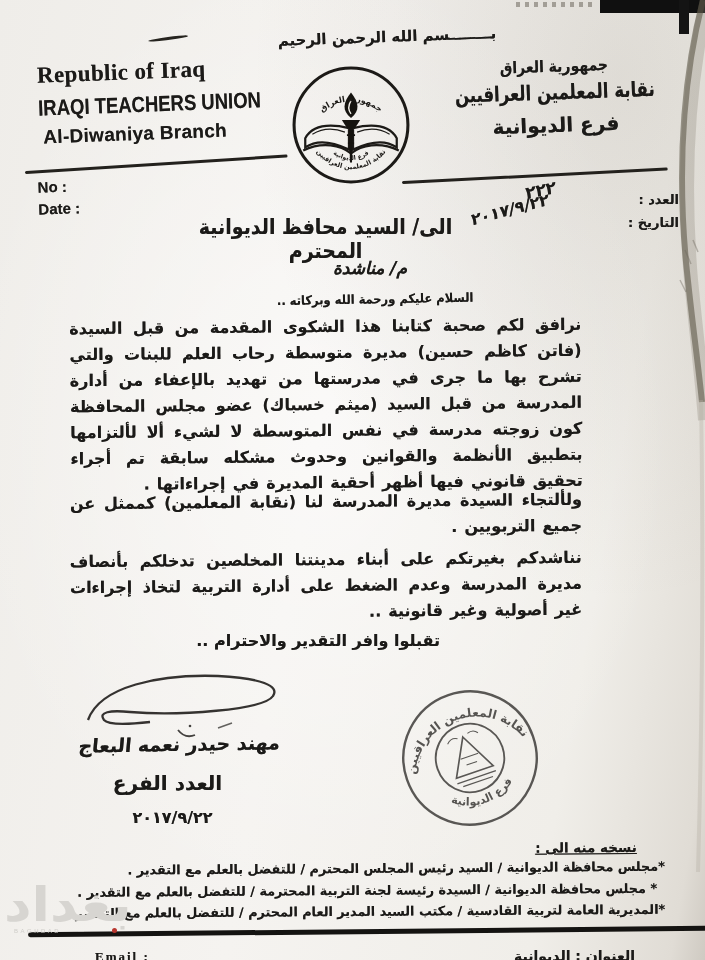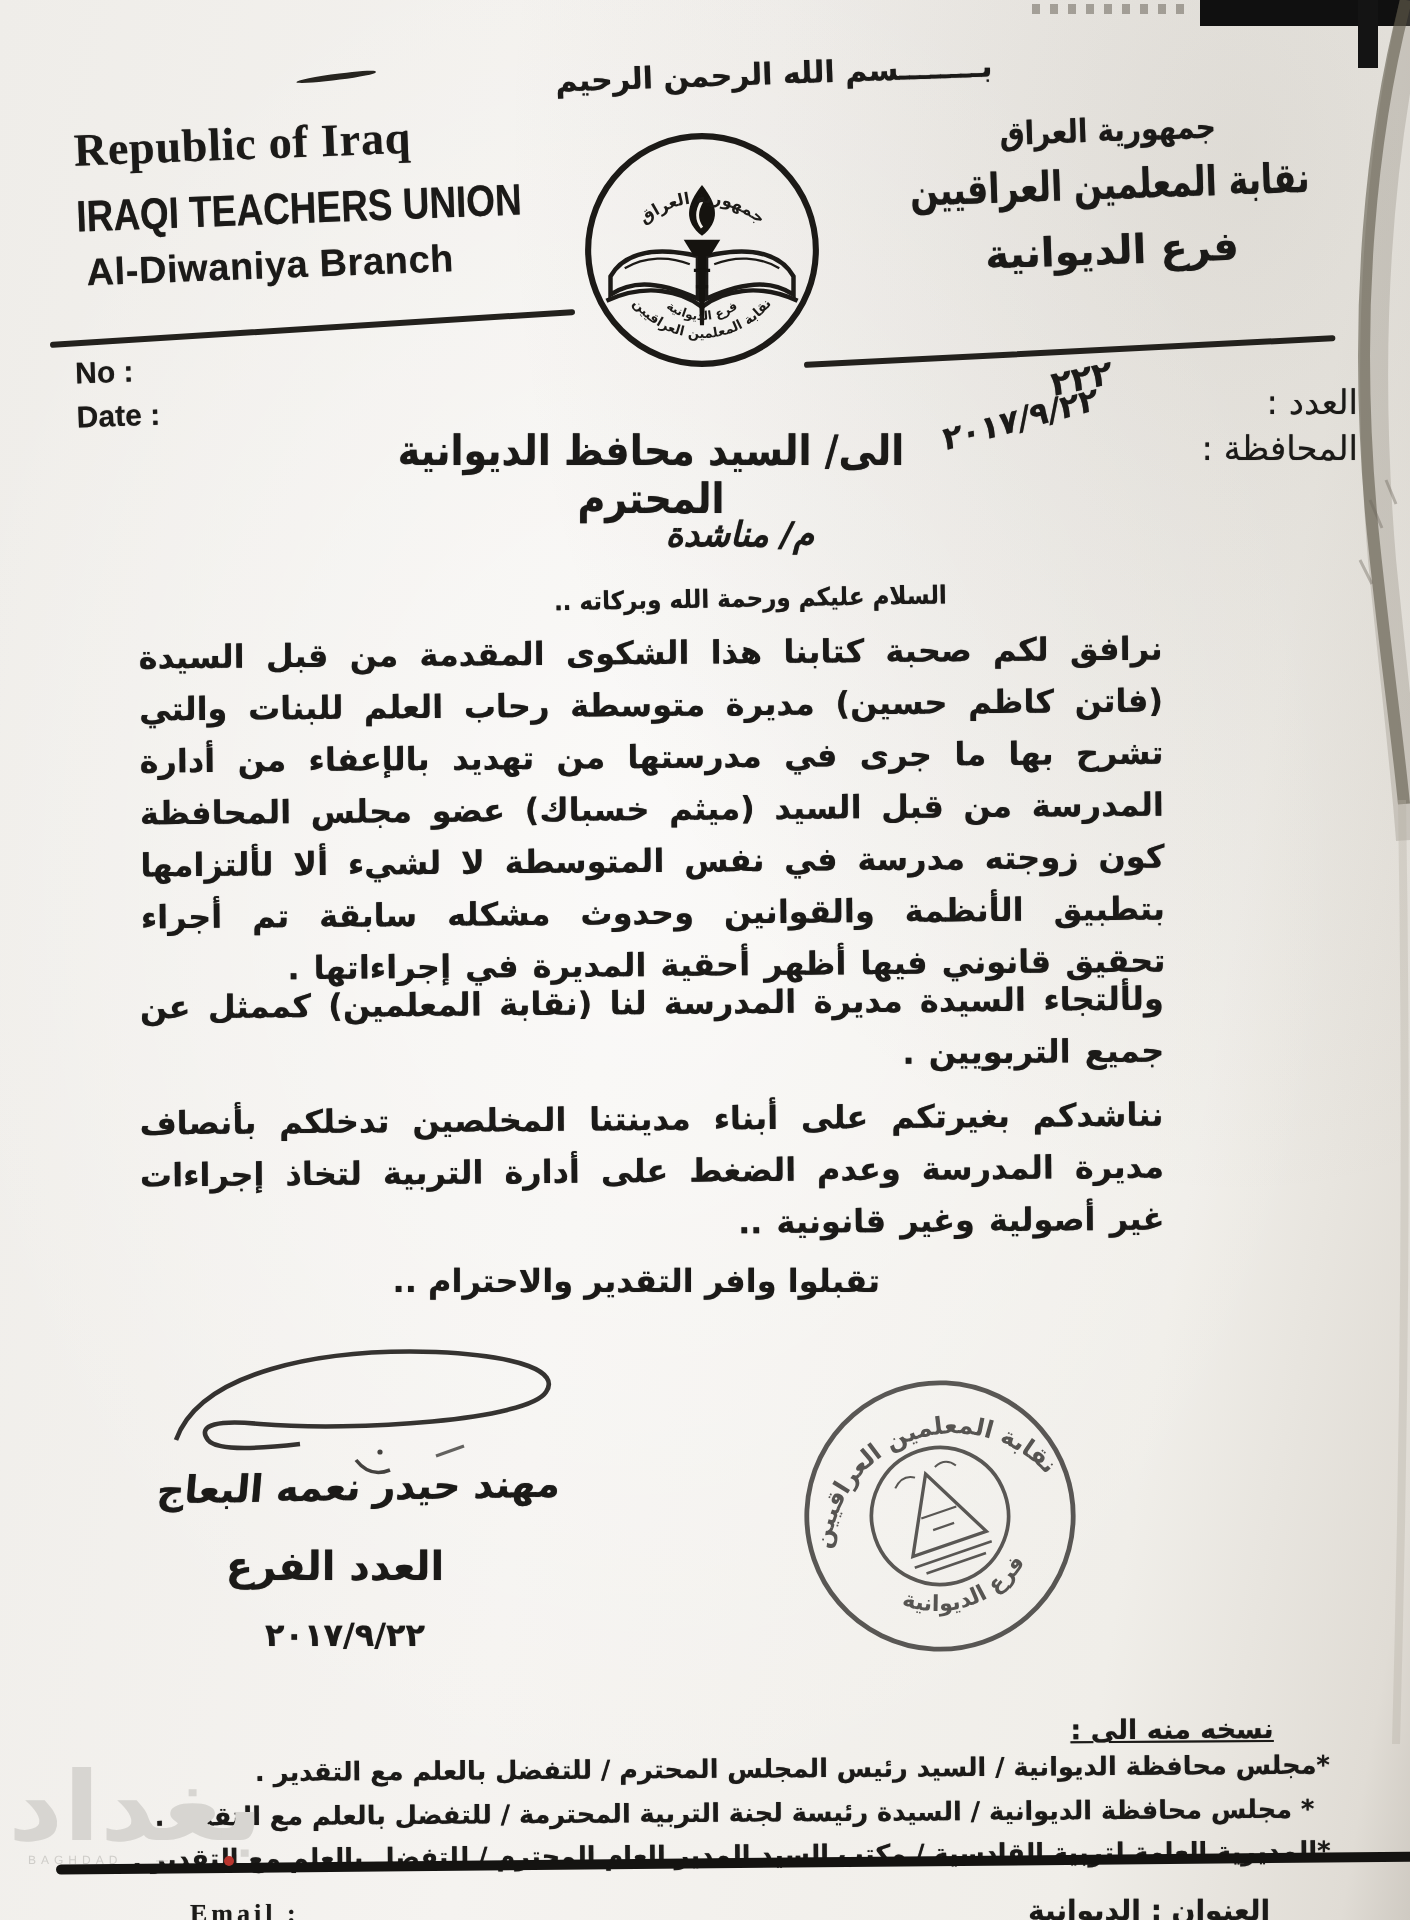--- a/index.html
+++ b/index.html
@@ -45,21 +45,21 @@
   .ar3 { font-size:20px; font-weight:700; margin-top:11px; letter-spacing:.5px; }
 
   .divider { height:2.6px; background:#23211d; transform-origin:left center; border-radius:2px; }
   .div-left  { left:25px; top:171px; width:263px; transform:rotate(-3.6deg); }
   .div-right { left:402px; top:181px; width:266px; transform:rotate(-2.9deg); }
 
   
   .ref-en { left:38px; top:178px; transform:rotate(-2deg);
     font-family:"Liberation Sans", sans-serif; font-weight:700; font-size:15px; }
   .ref-en div + div { margin-top:5px; }
-  .ref-ar-label { right:26px; font-size:17px; font-weight:400; text-align:left; }
+  .ref-ar-label { right:26px; font-size:13px; font-weight:700; text-align:left; }
   .lbl-no   { top:192px; }
   .lbl-date { top:215px; }
   .hand { font-weight:700; white-space:nowrap; }
   .hand-no   { left:525px; top:180px; font-size:17px; letter-spacing:3px; transform:rotate(-12deg) skewX(-8deg); }
   .hand-date { left:470px; top:200px; font-size:16px; letter-spacing:1px; transform:rotate(-15deg) skewX(-10deg); }
 
   
   .addr-to { left:168px; top:216px; width:315px; text-align:center; font-size:19px; font-weight:700; transform:scaleY(1.1); }
   .addr-sub { left:320px; top:258px; width:100px; text-align:center; font-size:17px; font-weight:700;font-style:italic; }
 
@@ -78,21 +78,21 @@
   .sig-name { left:80px; top:733px; width:200px; text-align:center; font-size:19px; font-weight:700;
     transform:skewX(-6deg) rotate(-1deg); white-space:nowrap; }
   .sig-title { left:95px; top:771px; width:145px; text-align:center; font-size:20px; font-weight:700; }
   .sig-date { left:105px; top:808px; width:135px; text-align:center; font-size:16px; font-weight:700; letter-spacing:1px; }
 
   
   .stamp { left:396px; top:684px; width:148px; height:148px; transform:rotate(-19deg); opacity:.85; }
 
   
   .cc { right:40px; top:839px; width:640px; text-align:right; font-weight:700; transform:rotate(-.4deg); }
-  .cc-head { font-size:13.5px; text-decoration:underline; margin-right:28px; display:inline-block;margin-top:20px; }
+  .cc-head { font-size:13.5px; text-decoration:underline; margin-right:28px; display:inline-block; }
   .cc-item { font-size:12.8px; line-height:21.5px; letter-spacing:-.2px; }
   .cc-item:nth-child(3) { margin-right:8px; }
 
   .bottom-rule { left:28px; top:929px; width:690px; height:4.5px; background:#141311; transform:rotate(-.55deg); border-radius:3px; }
 
   
   .cut-footer { left:0; top:946px; width:705px; height:14px; overflow:hidden; font-weight:700; }
   .cut-ar { position:absolute; right:70px; top:2px; font-size:14px; }
   .cut-en { position:absolute; left:95px; top:3px; font-size:13px; font-family:"Liberation Serif", serif; letter-spacing:2px; }
 
@@ -169,21 +169,21 @@
   <div class="abs divider div-left"></div>
   <div class="abs divider div-right"></div>
 
   <div class="abs ref-en">
     <div>No :</div>
     <div>Date :</div>
   </div>
 
   <div class="abs ref-ar-label rtl lbl-no">العدد :</div>
   <div class="abs hand hand-no">٢٢٢</div>
-  <div class="abs ref-ar-label rtl lbl-date">المحافظة :</div>
+  <div class="abs ref-ar-label rtl lbl-date">التاريخ :</div>
   <div class="abs hand hand-date">٢٠١٧/٩/٢٢</div>
 
   <div class="abs addr-to rtl">الى/ السيد محافظ الديوانية المحترم</div>
   <div class="abs addr-sub rtl">م/ مناشدة</div>
 
   <div class="abs greeting rtl">السلام عليكم ورحمة الله وبركاته ..</div>
   <div class="abs para p1 rtl">نرافق لكم صحبة كتابنا هذا الشكوى المقدمة من قبل السيدة (فاتن كاظم حسين) مديرة متوسطة رحاب العلم للبنات والتي تشرح بها ما جرى في مدرستها من تهديد بالإعفاء من أدارة المدرسة من قبل السيد (ميثم خسباك) عضو مجلس المحافظة كون زوجته مدرسة في نفس المتوسطة لا لشيء ألا لألتزامها بتطبيق الأنظمة والقوانين وحدوث مشكله سابقة تم أجراء تحقيق قانوني فيها أظهر أحقية المديرة في إجراءاتها .</div>
   <div class="abs para p2 rtl">ولألتجاء السيدة مديرة المدرسة لنا (نقابة المعلمين) كممثل عن جميع التربويين .</div>
   <div class="abs para p3 rtl">نناشدكم بغيرتكم على أبناء مدينتنا المخلصين تدخلكم بأنصاف مديرة المدرسة وعدم الضغط على أدارة التربية لتخاذ إجراءات غير أصولية وغير قانونية ..</div>
   <div class="abs closing rtl">تقبلوا وافر التقدير والاحترام ..</div>

